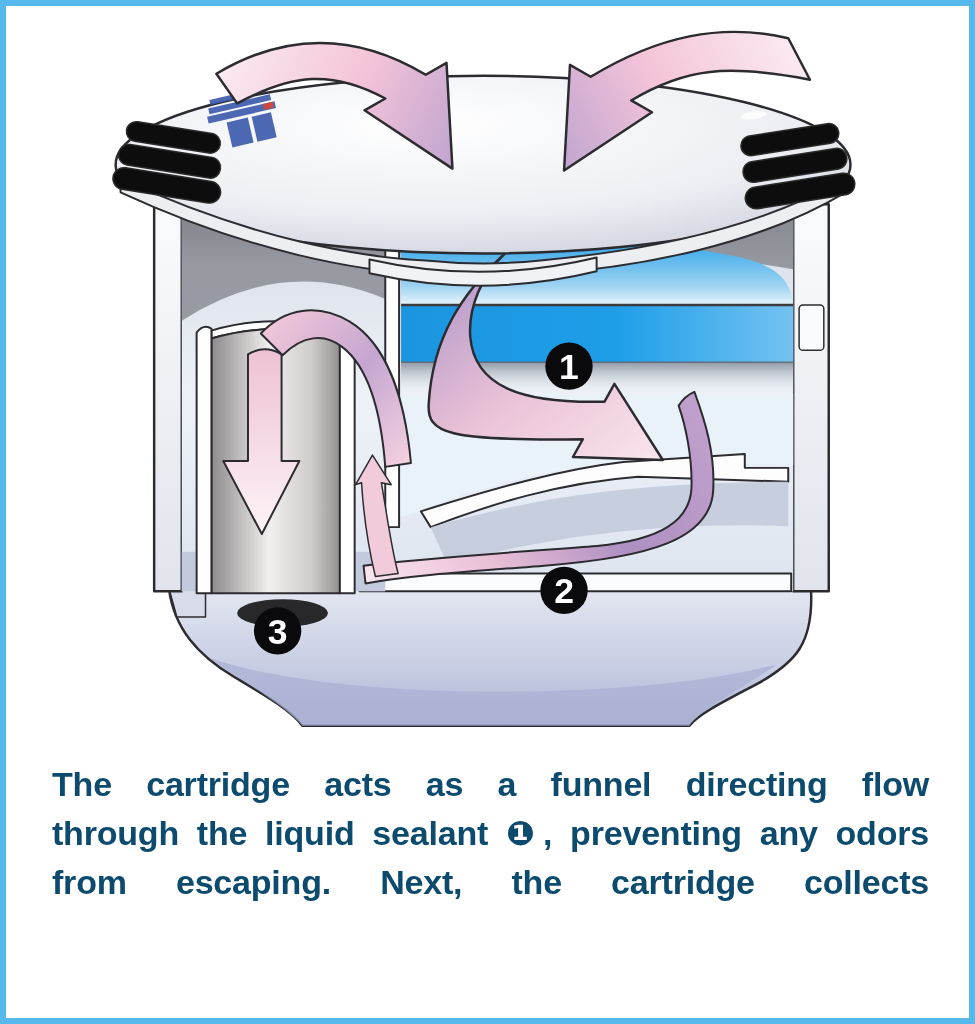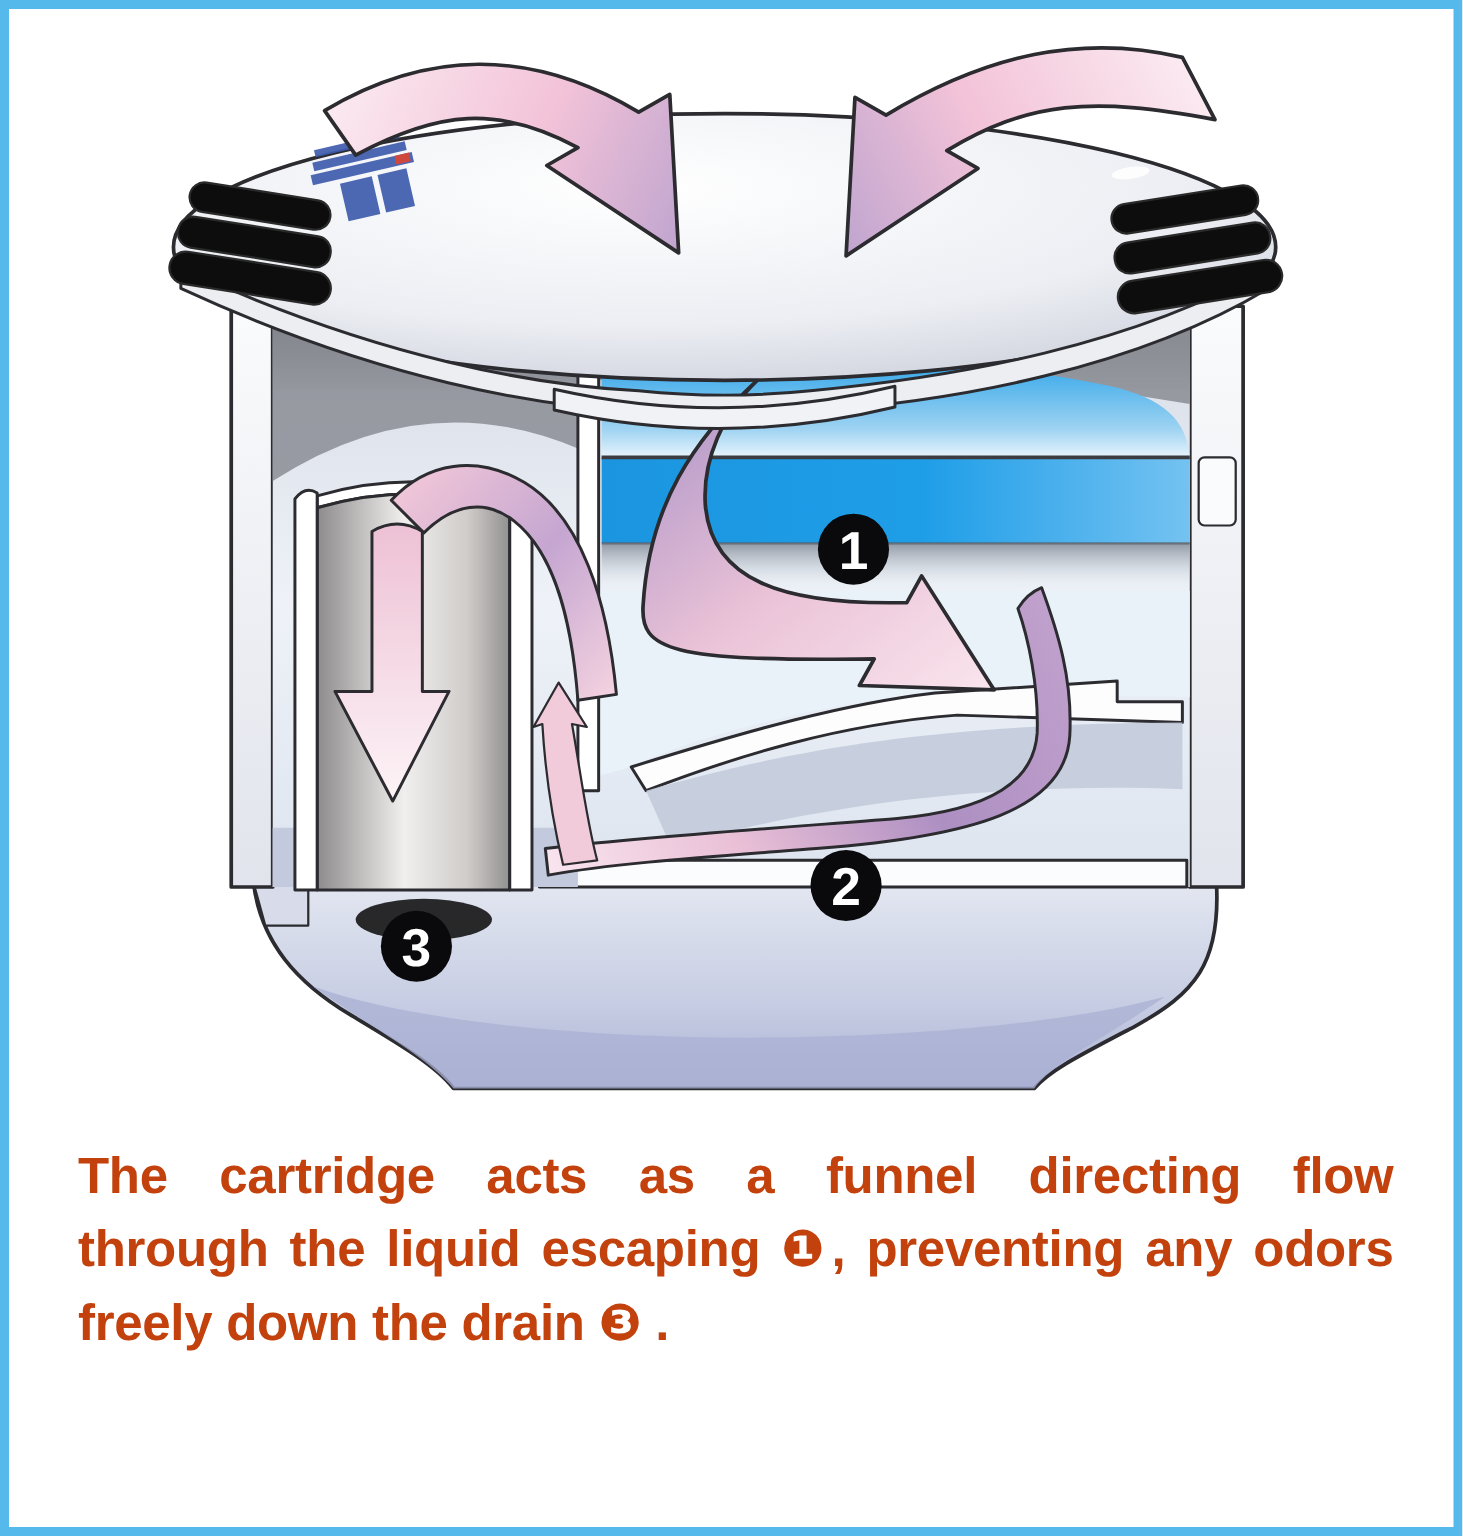--- a/index.html
+++ b/index.html
@@ -6,21 +6,21 @@
   .page{
     width:975px;height:1024px;box-sizing:border-box;
     border:6px solid #55b9ec;background:#ffffff;
     font-family:"Liberation Sans","DejaVu Sans",sans-serif;
     overflow:hidden;position:relative;
   }
   .figure{width:963px;height:742px;display:block;}
   .figure svg{display:block;width:100%;height:100%;}
   .caption{
     padding:12px 40px 0 46px;
-    color:#c2410c;
+    color:#0c4a6e;
     font-weight:bold;
     font-size:34px;
     line-height:49px;
     letter-spacing:-0.2px;
   }
   .cap-line{
     text-align:justify;
     text-align-last:justify;
     white-space:normal;
   }
@@ -209,17 +209,17 @@
       </g>
       <g>
         <circle cx="275" cy="628" r="24" fill="#0a0a0c"></circle>
         <text class="badge-num" x="275" y="629" text-anchor="middle" dominant-baseline="central">3</text>
       </g>
     </svg>
   </div>
 
   <div class="caption">
     <div class="cap-line">The cartridge acts as a funnel directing flow</div>
-    <div class="cap-line">through the liquid escaping ❶, preventing any odors</div>
-    <div class="cap-line last">freely down the drain ❸ .</div>
+    <div class="cap-line">through the liquid sealant ❶, preventing any odors</div>
+    <div class="cap-line">from escaping. Next, the cartridge collects</div>
   </div>
 
 </div>
 
 </body></html>

